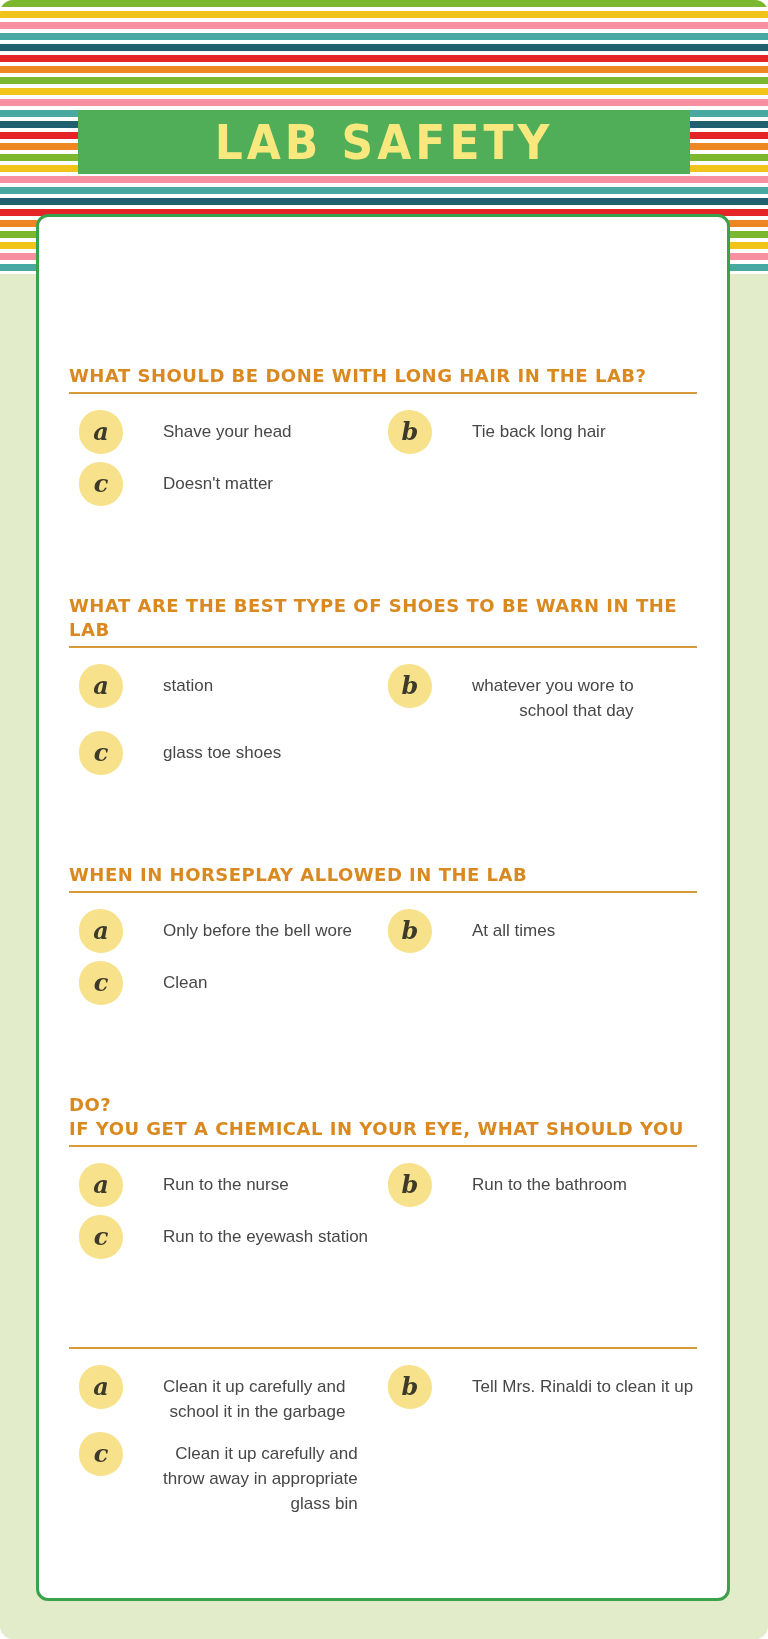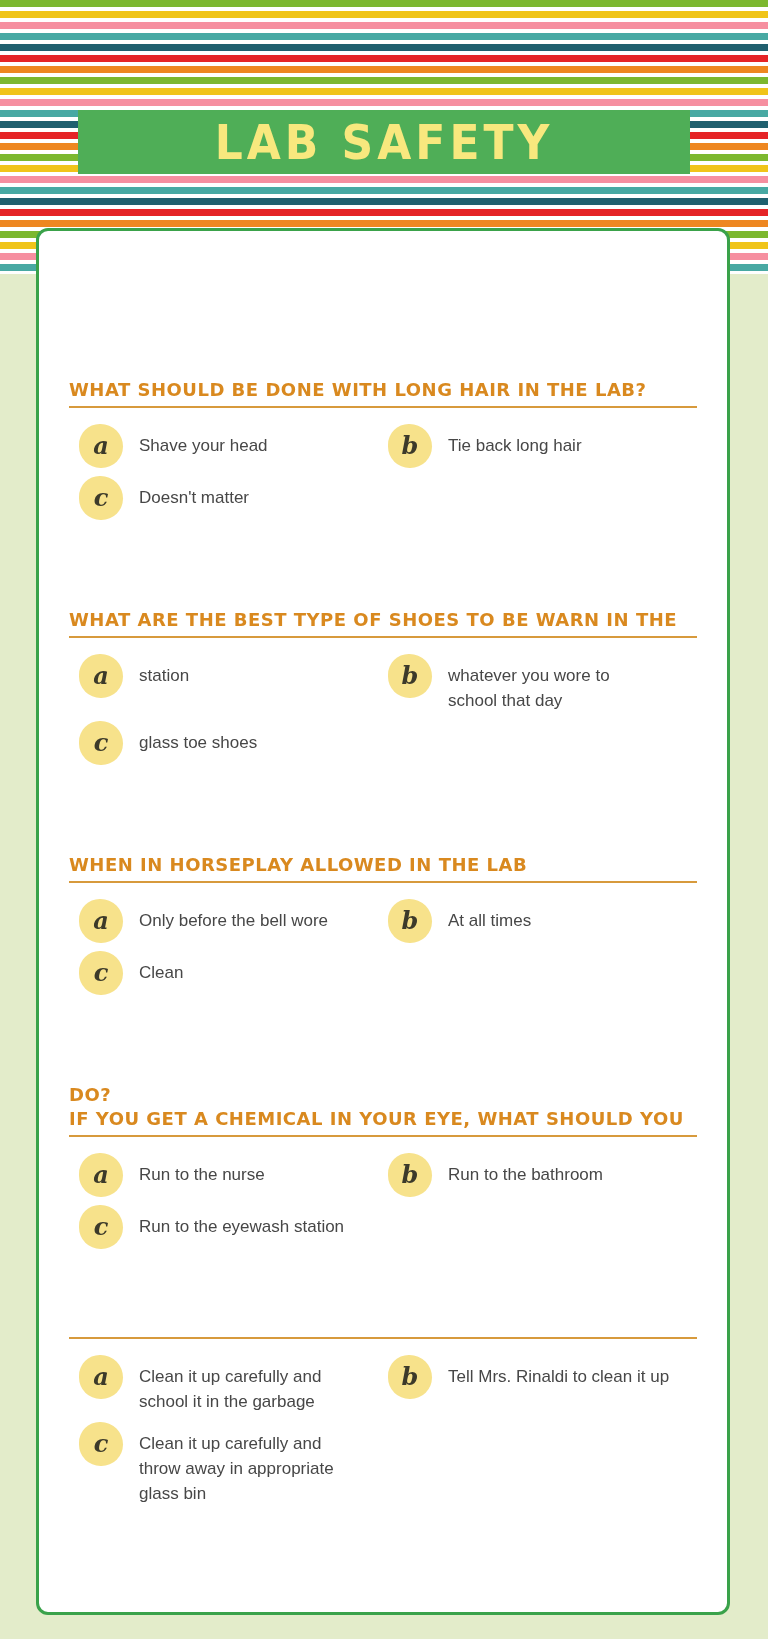--- a/index.html
+++ b/index.html
@@ -2,20 +2,21 @@
 <html><head>
 <meta charset="utf-8">
 <style>
   html,body{margin:0;padding:0;}
   .page{
     position:relative;
     width:768px;height:1639px;
     background:#e3ecca;
     overflow:hidden;
     font-family:"Liberation Sans", sans-serif;
+    border-radius:13px;
   }
   .stripes{
     position:absolute;top:0;left:0;right:0;height:274px;
     background:repeating-linear-gradient(
       to bottom,
       #7cb82f 0px,  #7cb82f 7px,  #ffffff 7px,  #ffffff 11px,
       #f0c419 11px, #f0c419 18px, #ffffff 18px, #ffffff 22px,
       #f68fa0 22px, #f68fa0 29px, #ffffff 29px, #ffffff 33px,
       #48a9a3 33px, #48a9a3 40px, #ffffff 40px, #ffffff 44px,
       #20606f 44px, #20606f 51px, #ffffff 51px, #ffffff 55px,
@@ -30,21 +31,21 @@
   }
   .banner-title{
     font-family:"DejaVu Sans", sans-serif;
     font-weight:bold;
     font-size:44px;
     letter-spacing:4px;
     color:#f8e87e;
     transform:scaleY(1.08);
   }
   .card{
-    position:absolute;left:36px;top:228px;
+    position:absolute;left:36px;top:214px;
     width:694px;height:1387px;
     box-sizing:border-box;
     background:#ffffff;
     border:3px solid #3aa24a;
     border-radius:12px;
     padding:147px 30px 0 30px;
   }
   .section{margin-bottom:88px;}
   .section:last-child{margin-bottom:0;}
   .q-title{
@@ -81,25 +82,26 @@
     border-radius:48% 52% 50% 50%;
     text-align:center;
     line-height:44px;
     font-family:"DejaVu Serif", serif;
     font-style:italic;
     font-weight:bold;
     font-size:24px;
     color:#3c3a2a;
   }
   .opt-text{
-    margin-left:16px;
+    margin-left:40px;
     margin-top:9px;
     font-size:17px;
     line-height:25px;
     color:#474747;
+    text-align:right;
   }
   .opt-text span{display:block;white-space:nowrap;}
 </style>
 </head>
 <body>
 
 <div class="page">
 
   <div class="stripes"></div>
 
@@ -139,20 +141,21 @@
             <span></span>
             <span></span>
           </div>
         </div>
       </div>
     </div>
 
     <div class="section">
       <div class="q-title">
         <span>WHAT ARE THE BEST TYPE OF SHOES TO BE WARN IN THE</span>
+        <span>LAB</span>
       </div>
       <div class="divider"></div>
       <div class="options">
         <div class="opt opt-a">
           <div class="badge">a</div>
           <div class="opt-text">
             <span>station</span>
             <span></span>
             <span></span>
           </div>

